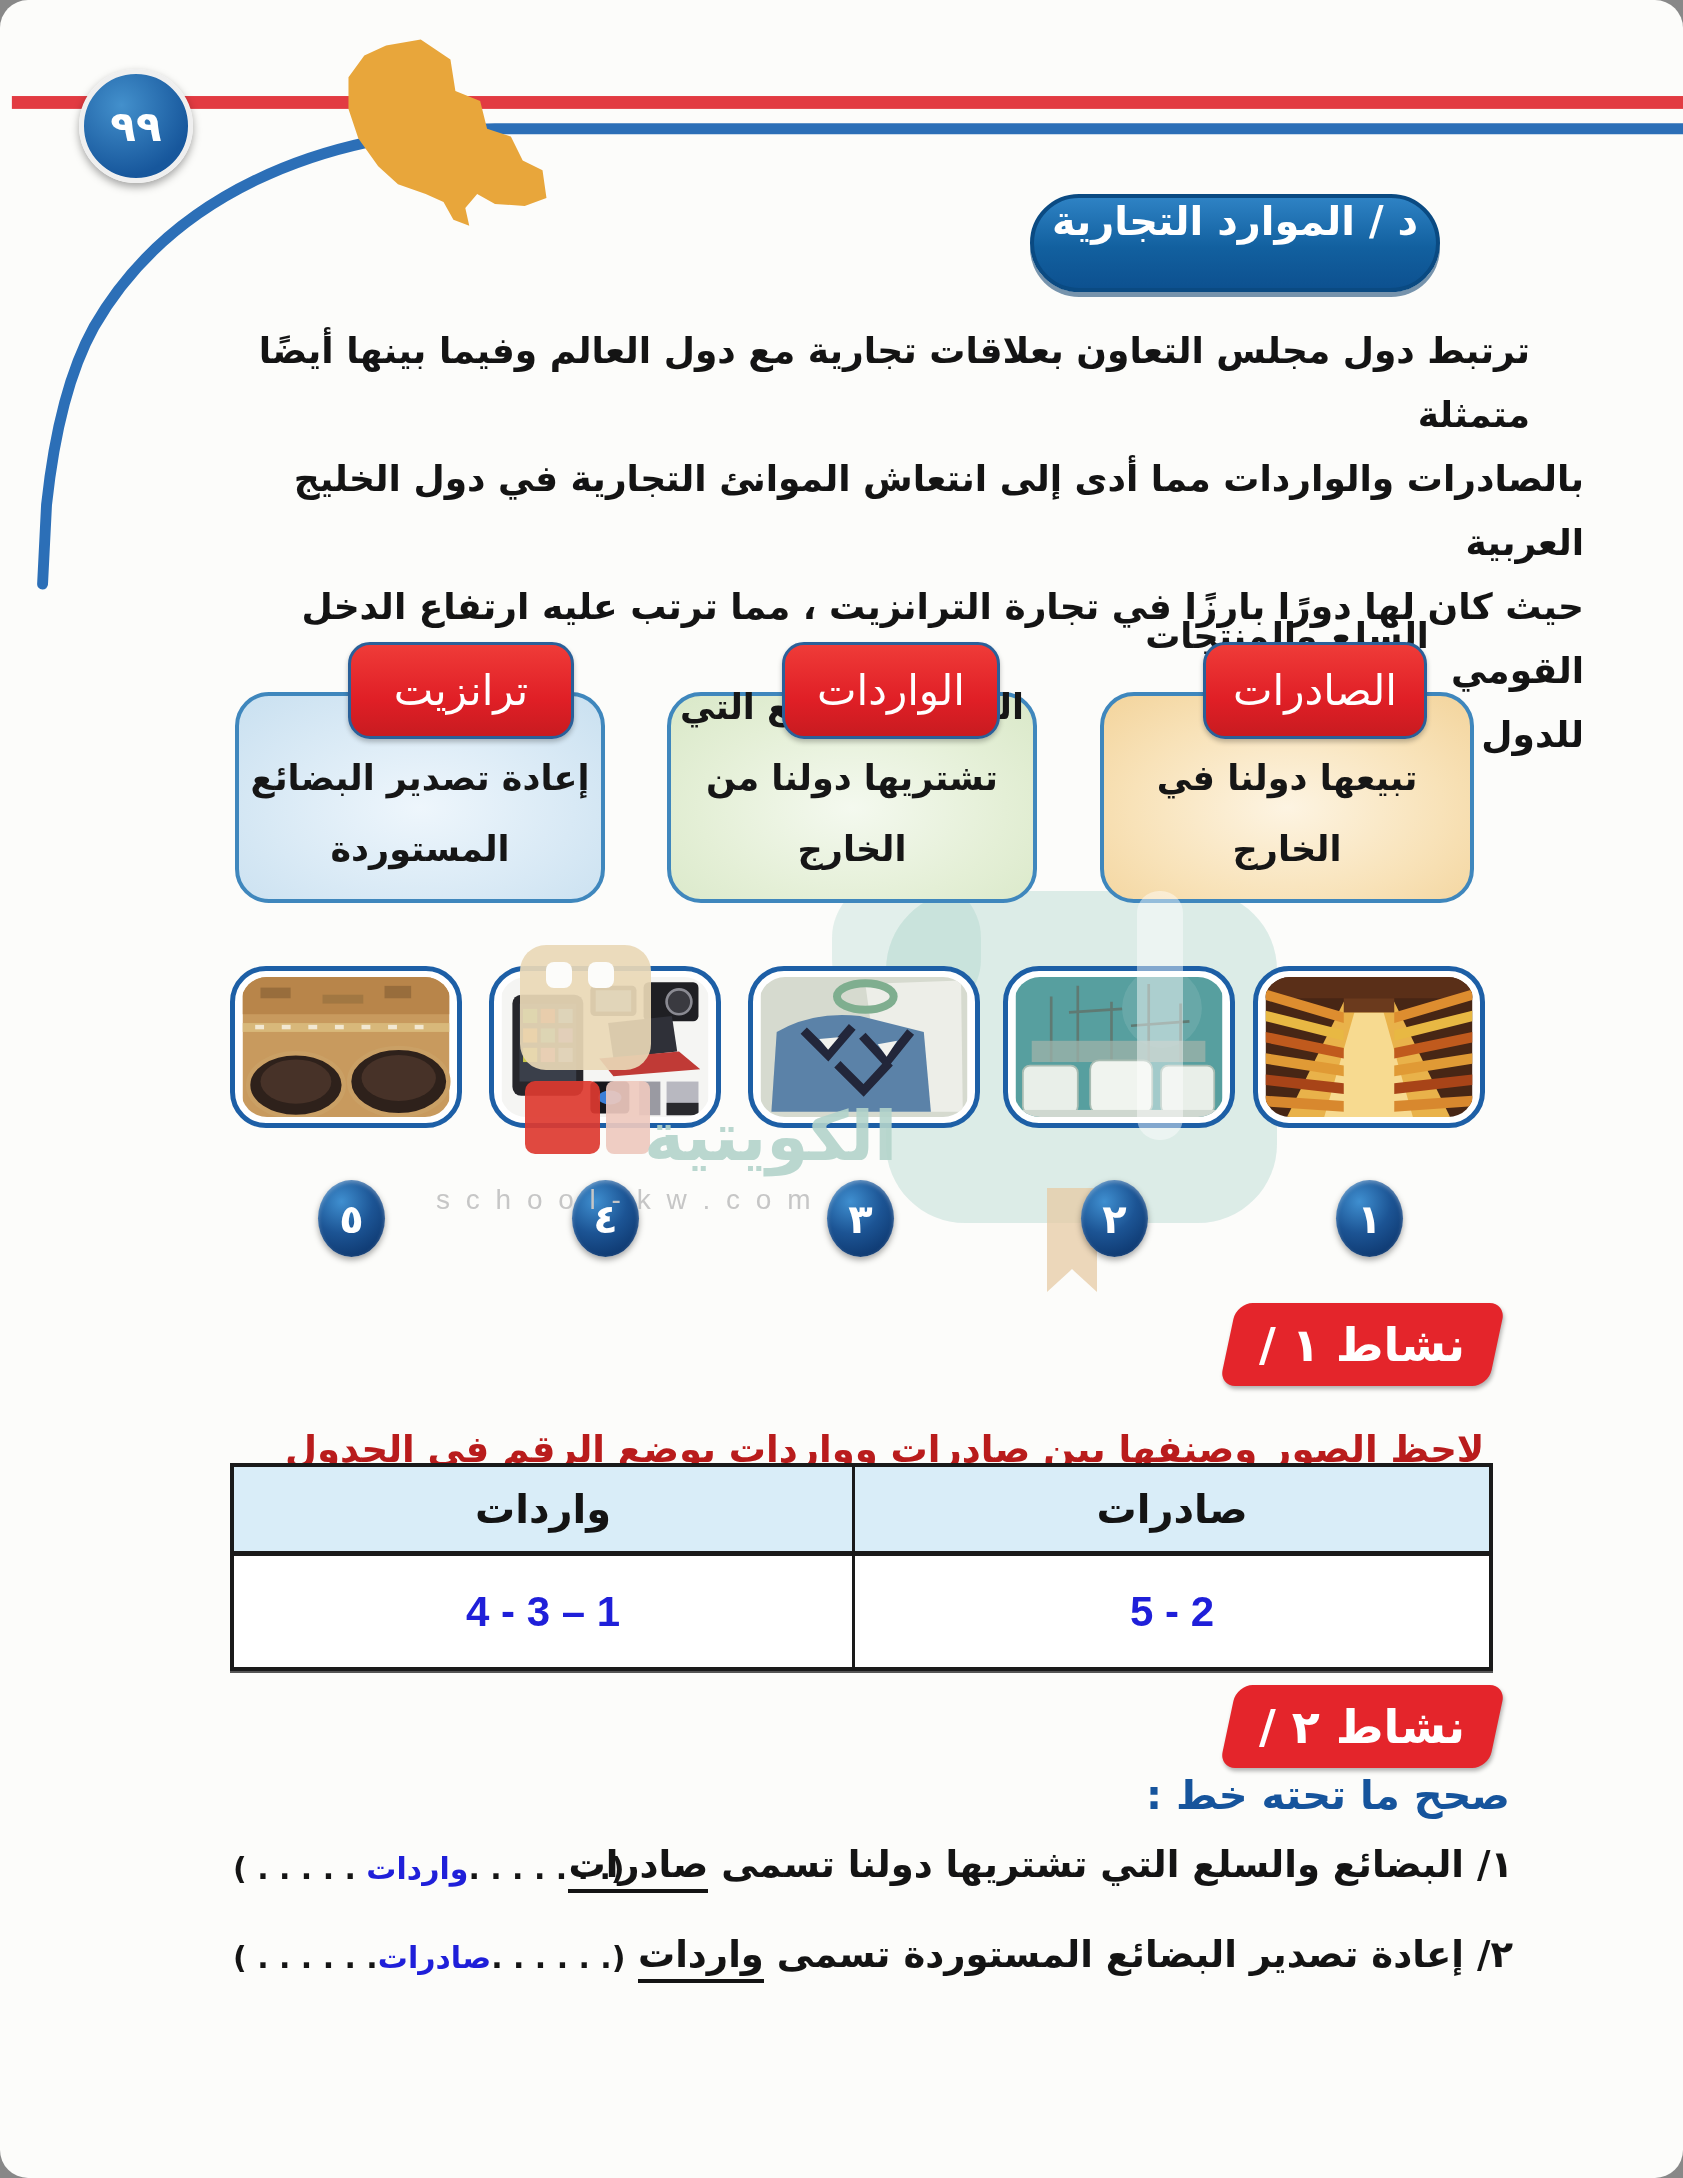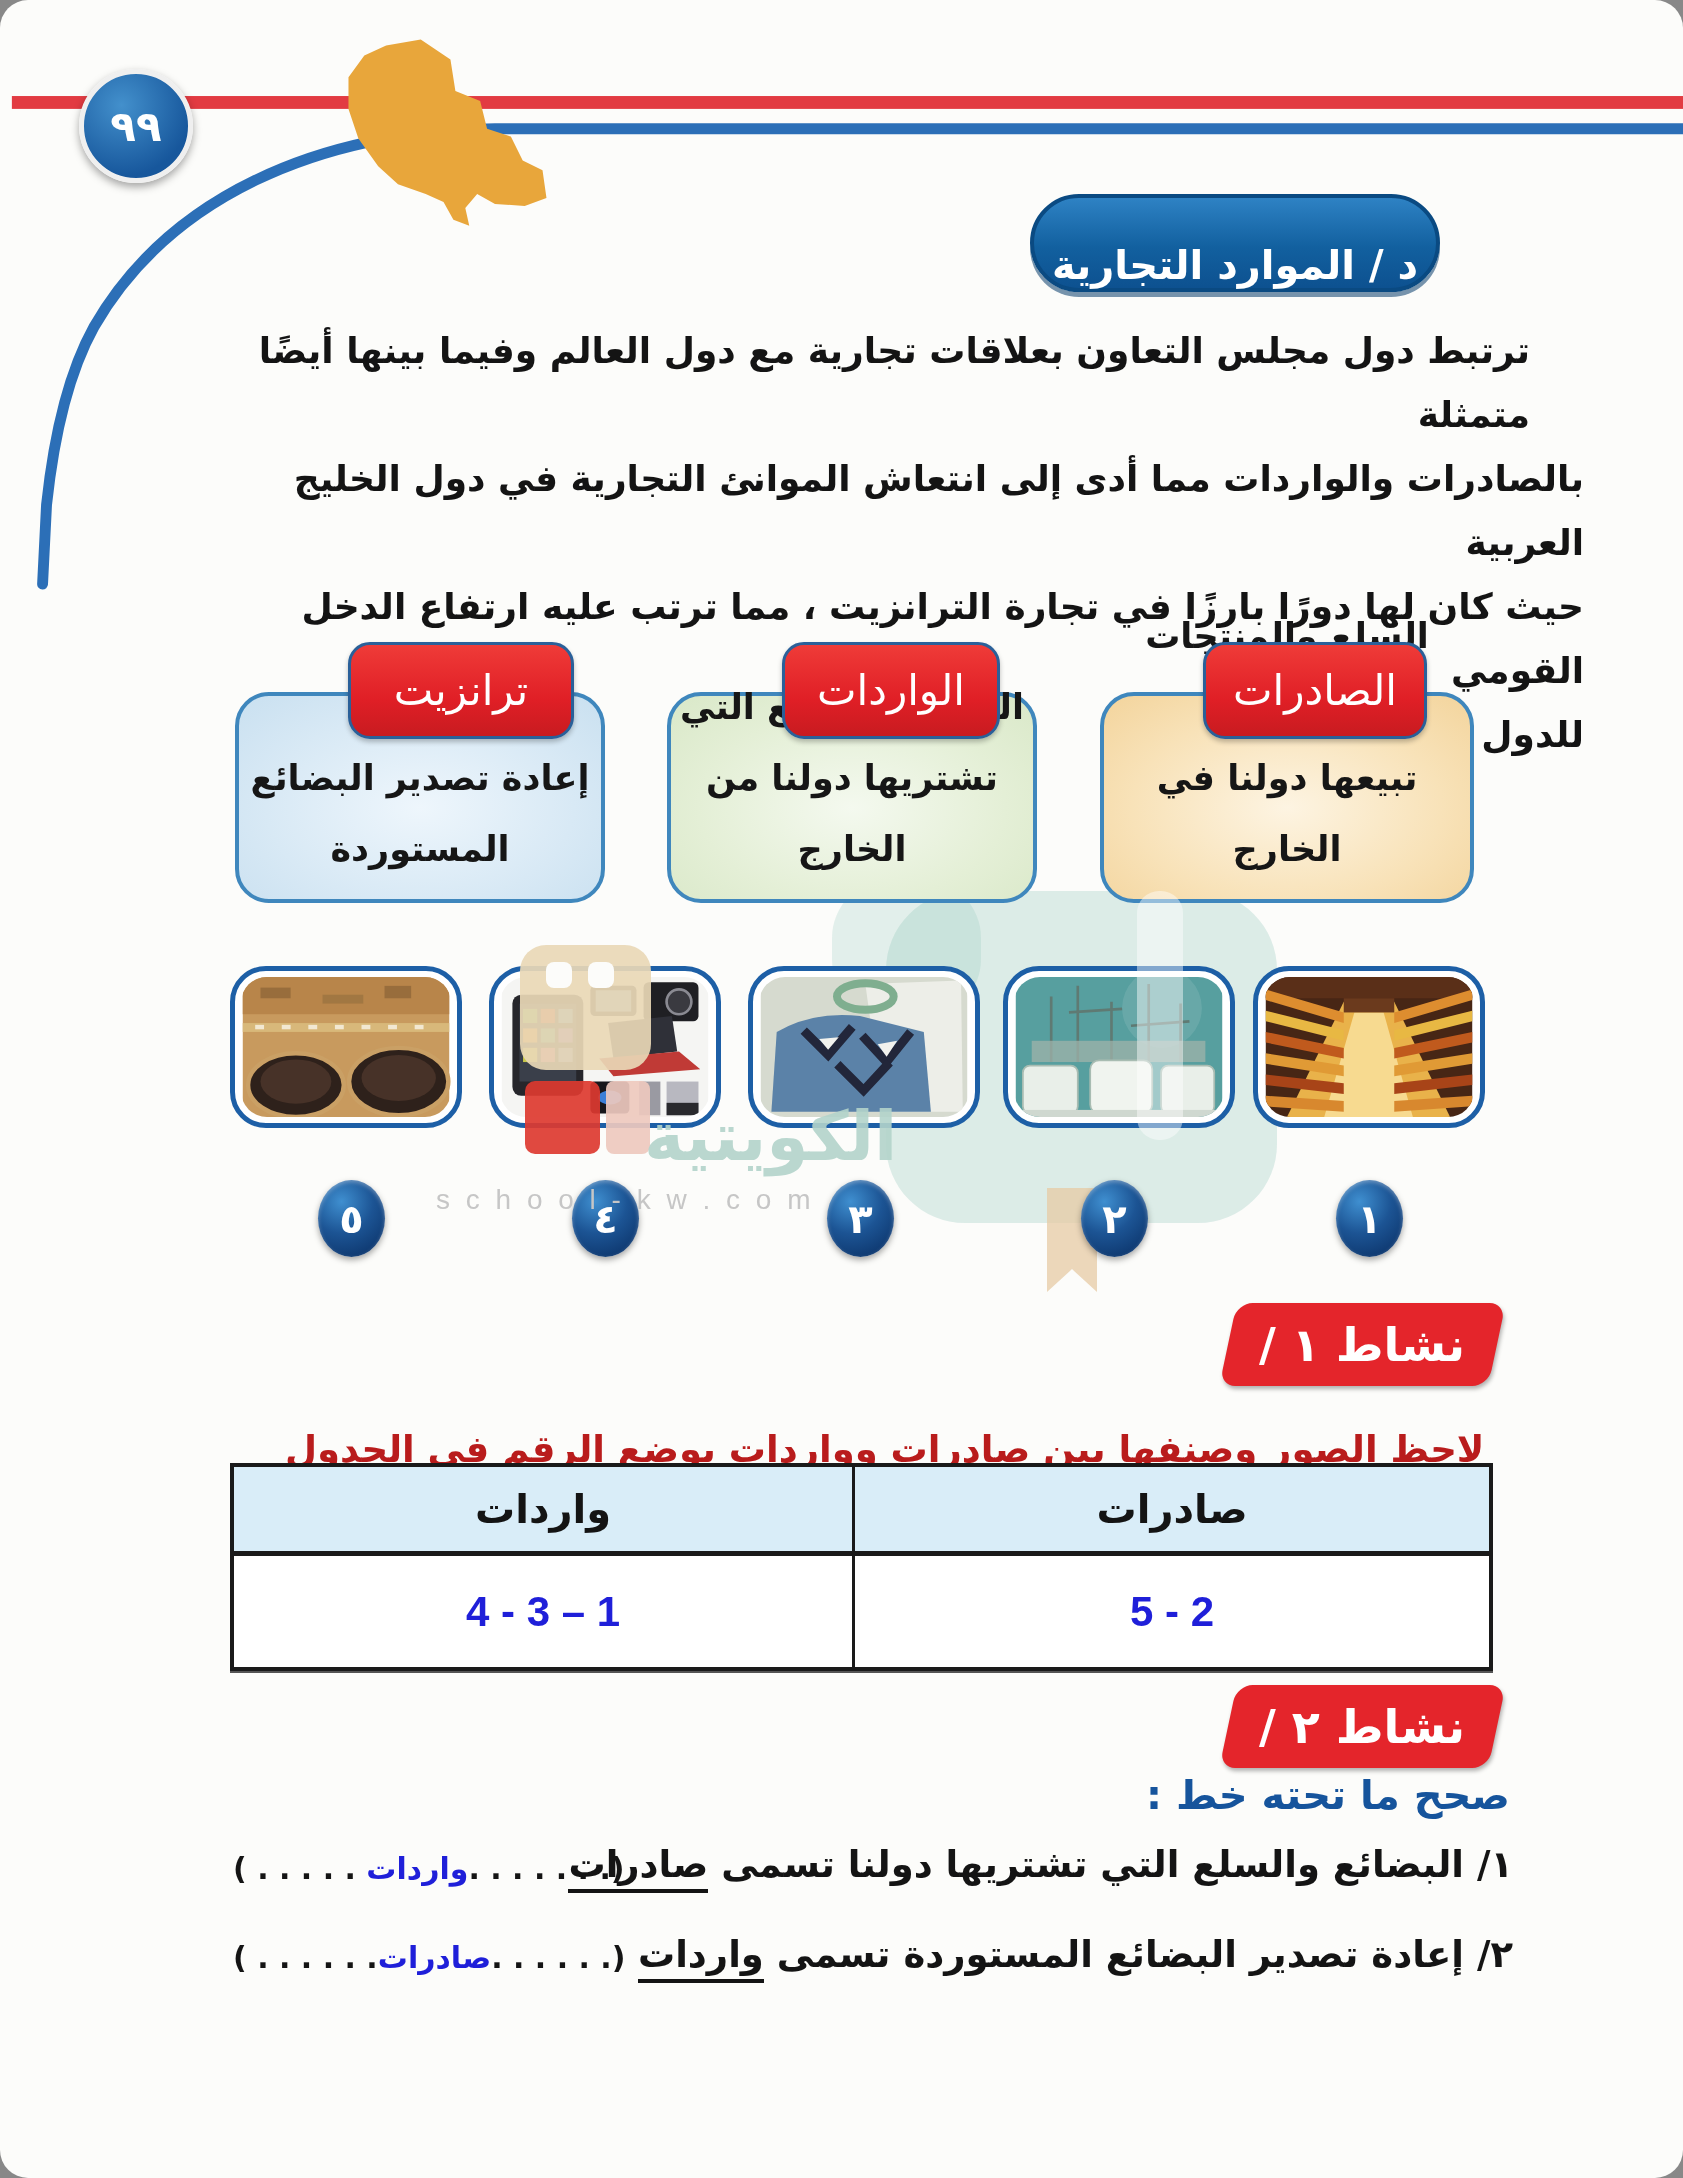--- a/index.html
+++ b/index.html
@@ -17,21 +17,21 @@
     border:5px solid #efefef;
     box-shadow:0 4px 9px rgba(0,0,0,.35);
     display:flex; align-items:center; justify-content:center;
     color:#fff; font-size:42px; font-weight:bold;
   }
   .title-badge {
     position:absolute; left:1030px; top:194px; width:410px; height:98px; z-index:2;
     background:linear-gradient(180deg,#2e82c4 0%, #12609f 55%, #0d5190 100%);
     border:4px solid #0a4a82; border-radius:51px;
     box-shadow:0 5px 0 rgba(8,60,107,.55);
-    display:flex; align-items:flex-end; justify-content:center;
+    display:flex; align-items:flex-start; justify-content:center;
     color:#fff; font-size:40px; font-weight:bold; direction:rtl;
   }
   
   .intro {
     position:absolute; right:99px; top:319px; width:1386px; z-index:2;
     direction:rtl; text-align:right;
     font-size:36px; font-weight:600; line-height:64px; color:#141414;
   }
   .intro .line:first-child { padding-right:54px; }
   .intro .bseg { font-weight:900;text-align:center; }

